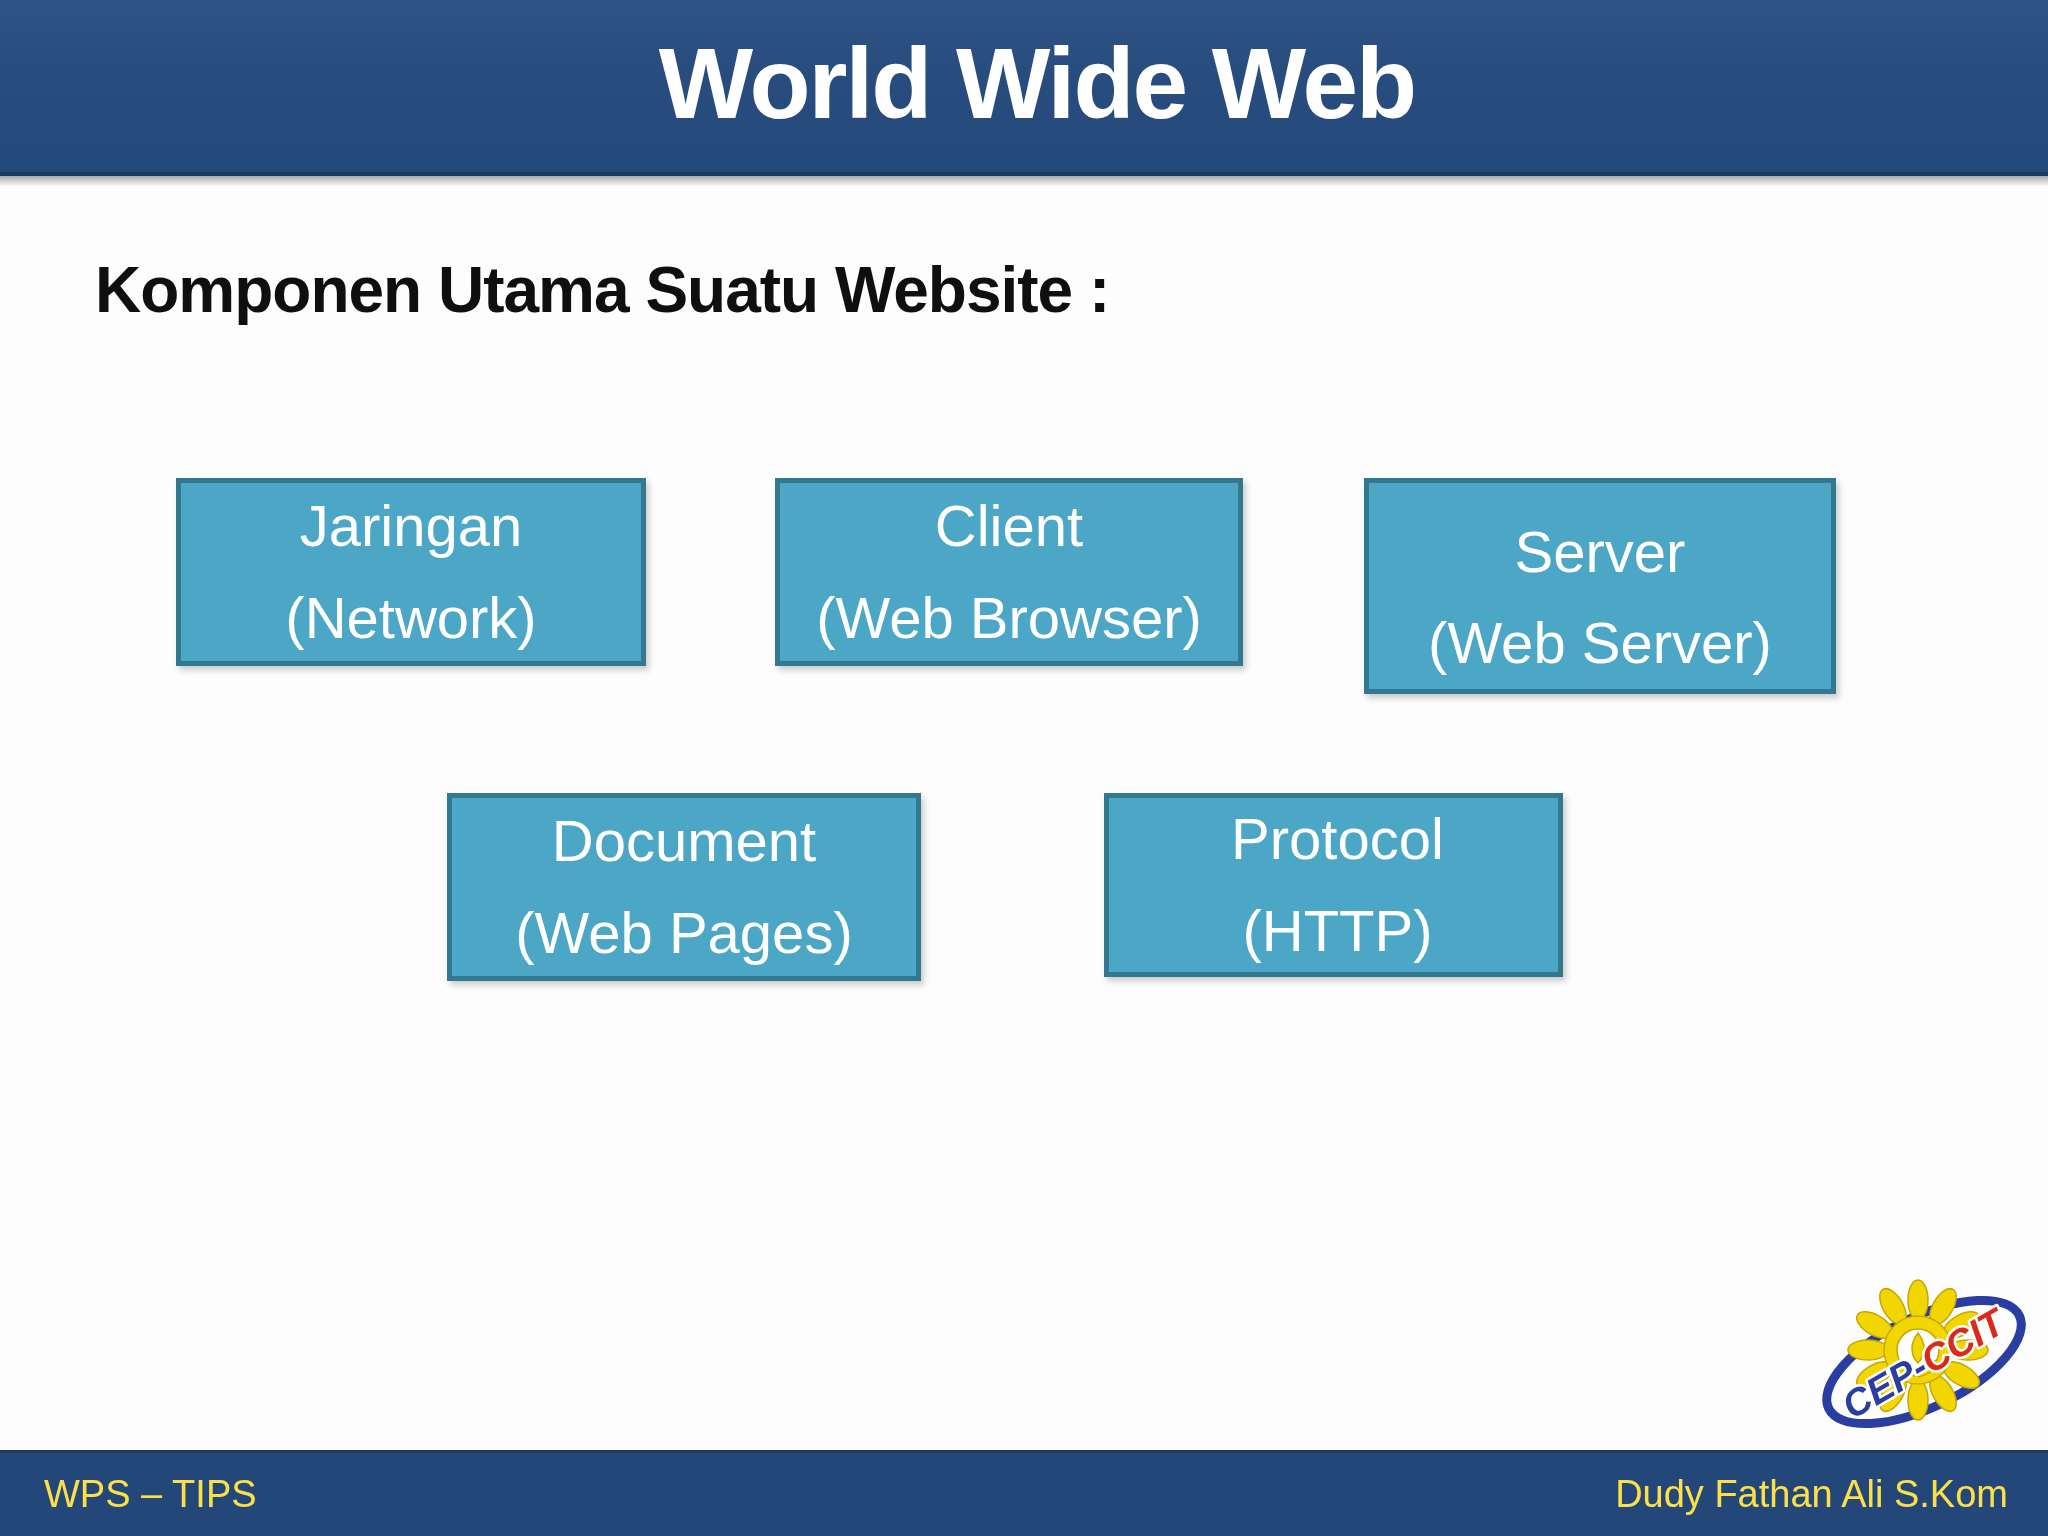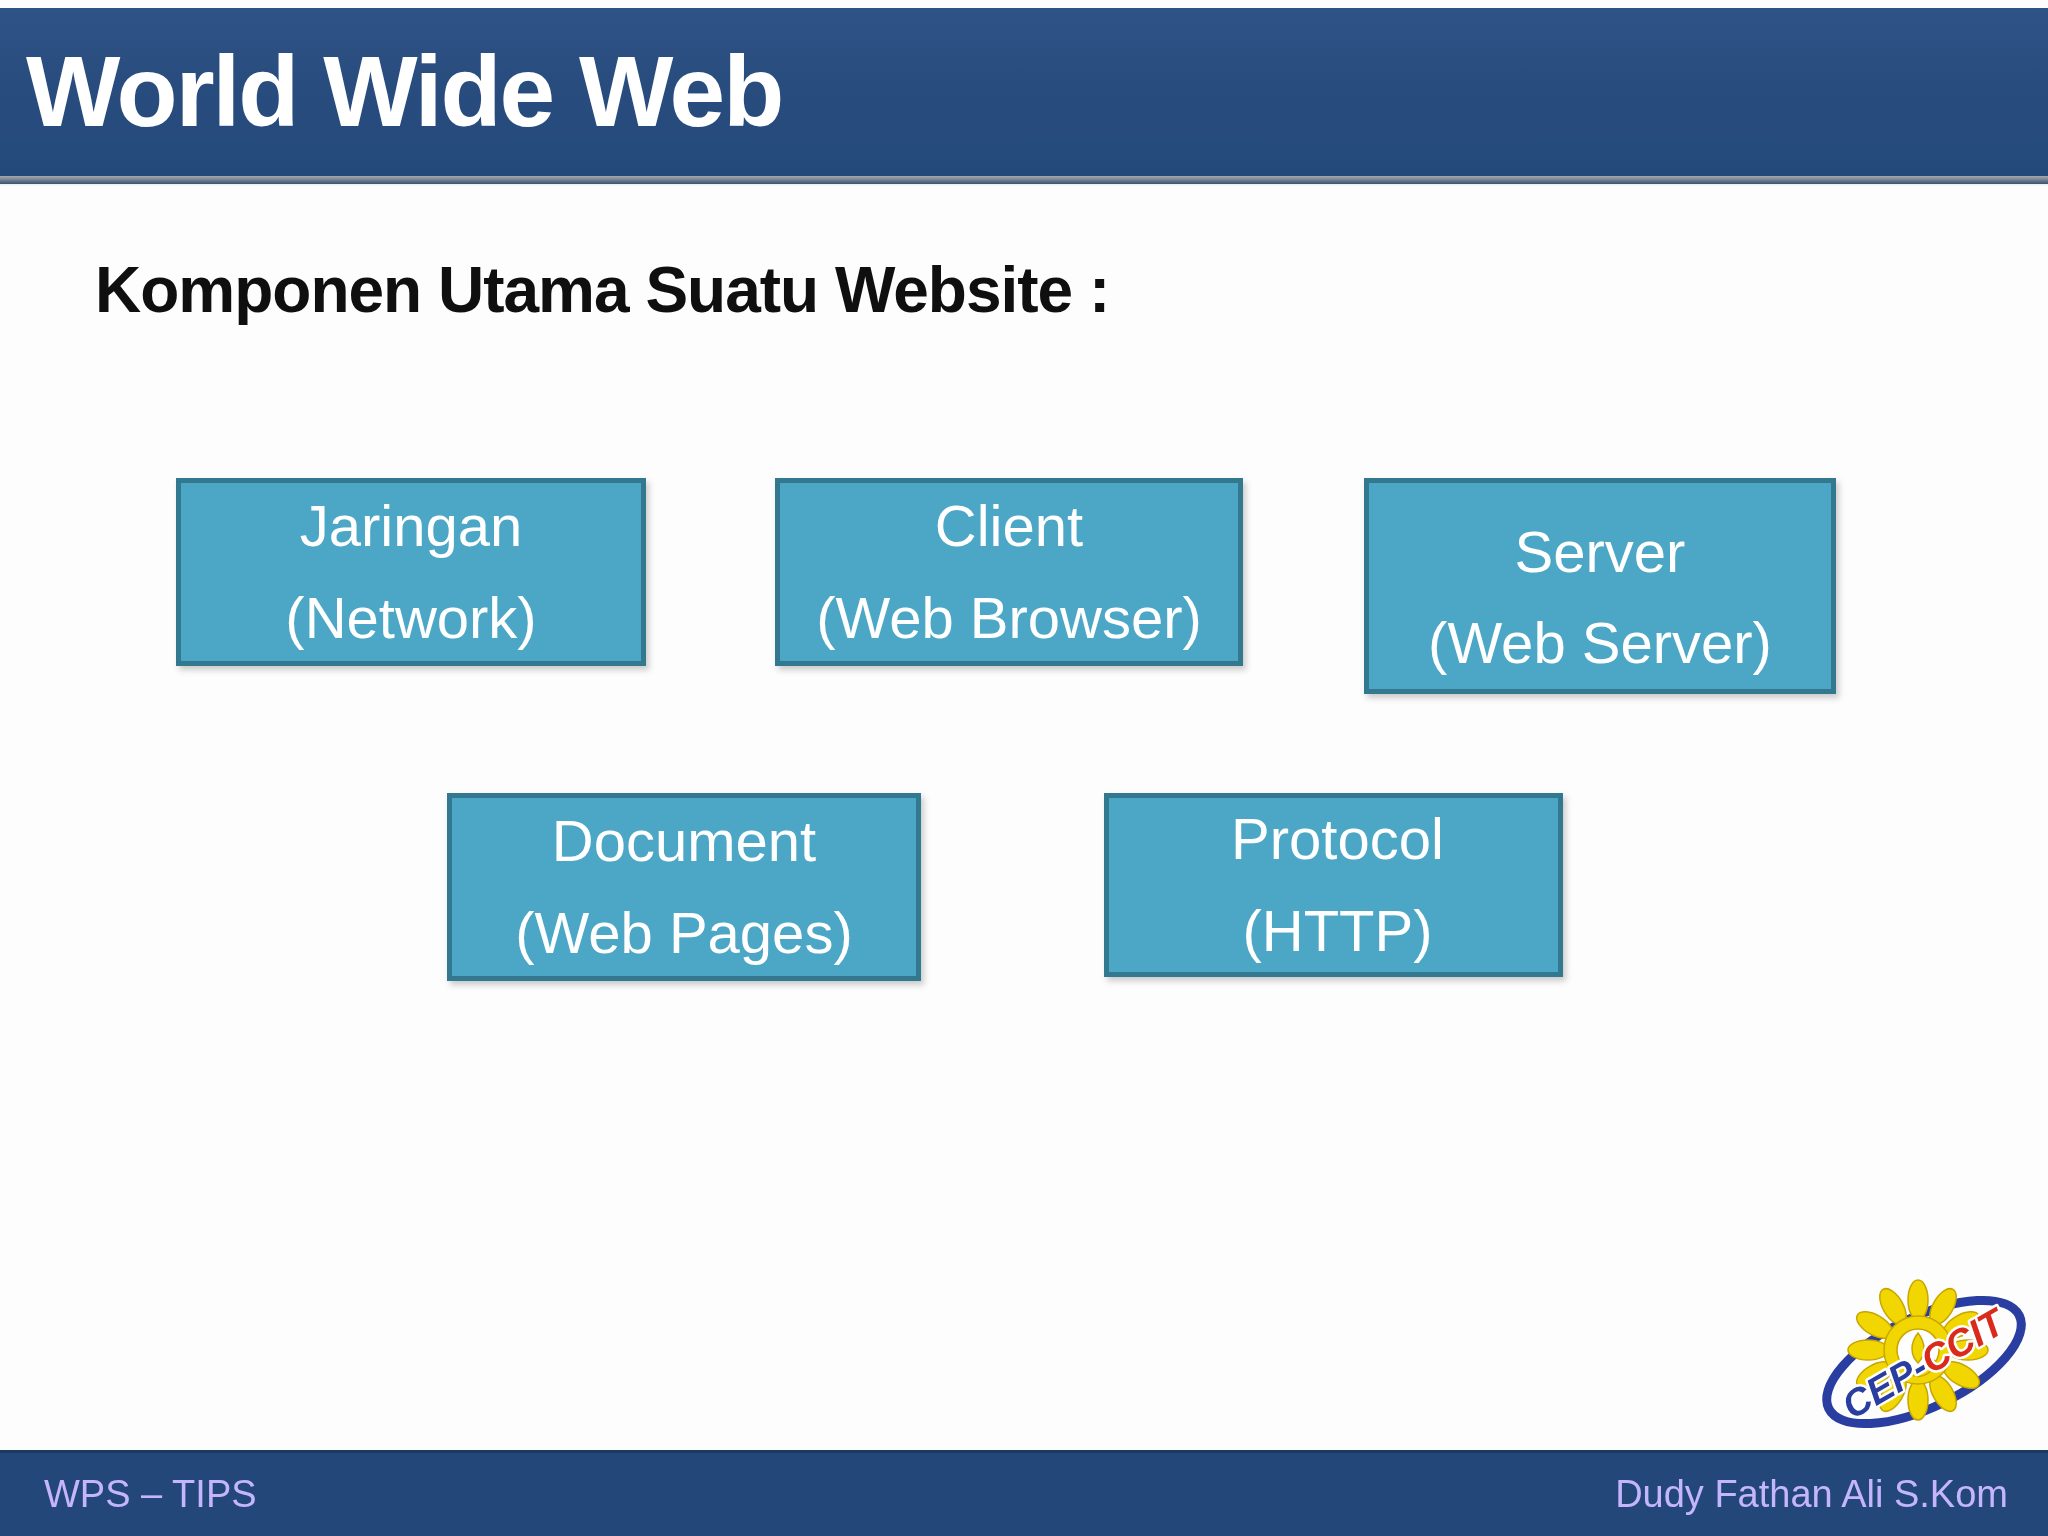--- a/index.html
+++ b/index.html
@@ -7,24 +7,24 @@
     width: 2048px; height: 1536px;
     position: relative;
     background: var(--background, #fdfdfe);
     font-family: "Liberation Sans", "DejaVu Sans", sans-serif;
     overflow: hidden;
   }
   .slide { position: absolute; inset: 0; }
 
   
   .header {
-    position: absolute; left: 0; top: 8px; right: 0; height: 172px;
+    position: absolute; left: 0; top: 0; right: 0; height: 172px;
     background: linear-gradient(180deg, #2e5386 0%, var(--header_blue, #294c7e) 45%, #23497b 100%);
     border-bottom: 4px solid var(--edge_navy, #1b3a63);
-    display: flex; align-items: center;
+    display: flex; align-items: center; justify-content: center;
   }
   .header h1 {
     margin: 0 0 6px 26px;
     color: var(--title_text, #fff);
     font-size: 100px; font-weight: bold; letter-spacing: -2px;
     line-height: 1;
   }
   .header-shadow {
     position: absolute; left: 0; right: 0; top: 176px; height: 12px;
     background: linear-gradient(180deg, var(--shadow_gray, #a8a8a8) 0%, rgba(255,255,255,0) 85%);
@@ -73,21 +73,21 @@
   .logo-text .t-red  { fill: var(--logo_red, #da2a1c); }
 
   
   .footer {
     position: absolute; left: 0; right: 0; bottom: 0; height: 86px;
     background: var(--footer_blue, #24477a);
     border-top: 3px solid var(--edge_navy, #1b3a63);
     box-sizing: border-box;
     display: flex; align-items: center; justify-content: space-between;
     padding: 0 40px 0 44px;
-    color: #c4b5fd; font-size: 38px;
+    color: #fde047; font-size: 38px;
   }
 </style>
 </head>
 <body>
 
 <div class="slide">
 
   <header class="header">
     <h1>World Wide Web</h1>
   </header>

